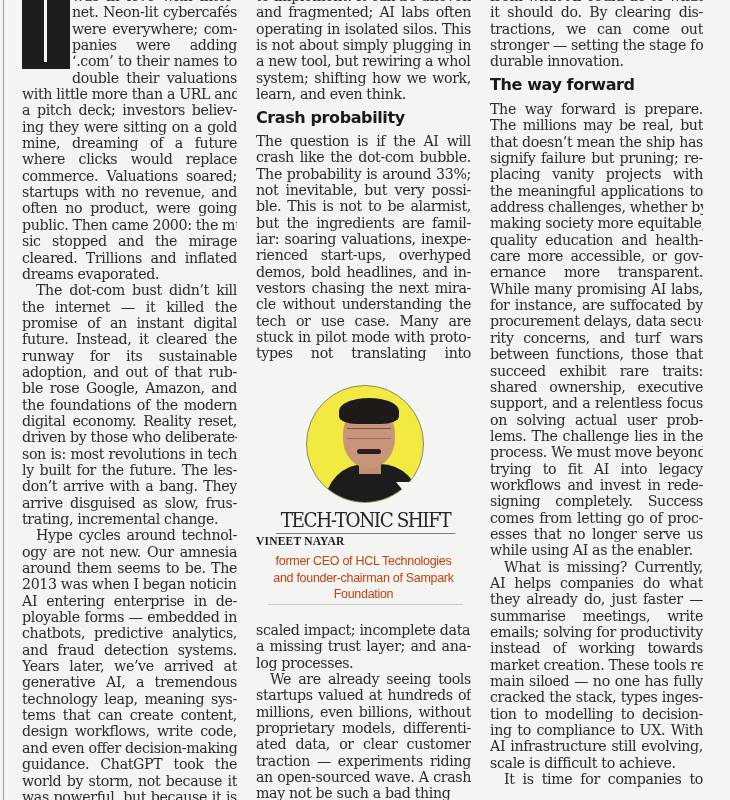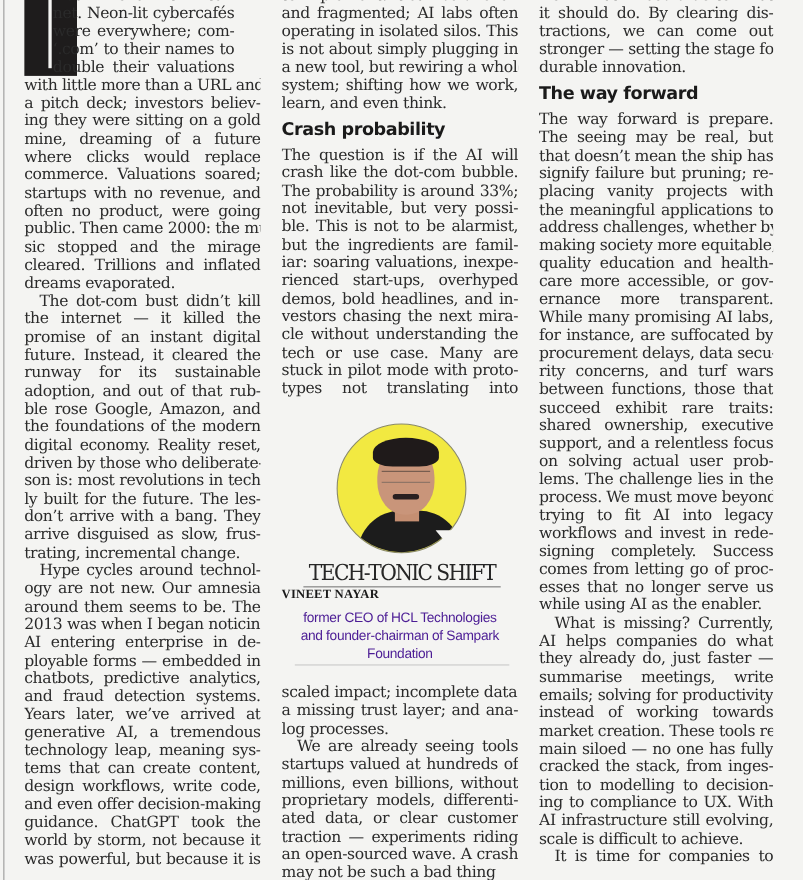--- a/index.html
+++ b/index.html
@@ -25,21 +25,21 @@
     height: 16.35px; line-height: 16.35px;
     font-size: 14.2px;
     letter-spacing: -0.35px;
     white-space: nowrap;
     text-align: justify;
     text-align-last: justify;
     overflow: hidden;
   }
   .ln.last { text-align-last: left; }
   .ln.indent { padding-left: 14px; }
-  .ln.short { margin-left: 26px; }
+  .ln.short { margin-left: 50px; }
   .lines { position: absolute; left: 0; right: 0; }
   .subhead {
     font-family: "DejaVu Sans", "Liberation Sans", sans-serif;
     font-weight: bold; font-size: 16px; letter-spacing: -0.4px;
     color: #1a1a1a;
     height: 26px; line-height: 26px;
   }
   .dropcap {
     position: absolute; left: 0; top: -6px; width: 48px; height: 75px;
     background: #1e1c1c;
@@ -97,37 +97,38 @@
     transform: scaleX(0.92); transform-origin: center;
   }
   .author-name {
     position: absolute; left: 0; right: 0; top: 168px; 
     font-family: Liberation Serif, serif;
     font-weight: bold; font-size: 11.5px; color: #1a1a1a; letter-spacing: 0.2px;
   }
   .author-bio {
     position: absolute; left: 0; right: 0; top: 186px; text-align: center;
     font-family: "Liberation Sans", "DejaVu Sans", sans-serif;
-    font-size: 12.5px; line-height: 16.5px; color: #4c1d95; letter-spacing: -0.3px;
+    font-size: 12.5px; line-height: 16.5px; color: #c2410c; letter-spacing: -0.3px;
   }
   .pull-rule {
     position: absolute; left: 12px; right: 8px; top: 237px; height: 1px; background: #c8c8c8;
   }
 </style>
 </head>
 <body>
 
 <div class="page-border"></div>
 
 <div class="col" id="col1">
   <div class="dropcap"></div>
   <div class="lines" id="c1-lines" style="top:-12px">
       <span class="ln short" style="width: 165px;">was in love with inter-</span>
       <span class="ln short" style="width: 165px;">net. Neon-lit cybercafés</span>
       <span class="ln short" style="width: 165px;">were everywhere; com-</span>
+      <span class="ln short" style="width: 165px;">panies were adding</span>
       <span class="ln short" style="width: 165px;">‘.com’ to their names to</span>
       <span class="ln short" style="width: 165px;">double their valuations</span>
       <span class="ln">with little more than a URL and</span>
       <span class="ln">a pitch deck; investors believ-</span>
       <span class="ln">ing they were sitting on a gold</span>
       <span class="ln">mine, dreaming of a future</span>
       <span class="ln">where clicks would replace</span>
       <span class="ln">commerce. Valuations soared;</span>
       <span class="ln">startups with no revenue, and</span>
       <span class="ln">often no product, were going</span>
@@ -241,21 +242,21 @@
       <span class="ln">it should do. By clearing dis-</span>
       <span class="ln">tractions, we can come out</span>
       <span class="ln">stronger — setting the stage for</span>
       <span class="ln last">durable innovation.</span>
     </div>
   <div class="lines" style="top:72px">
     <div class="subhead">The way forward</div>
   </div>
   <div class="lines" id="c3-mid" style="top:101px">
       <span class="ln">The way forward is prepare.</span>
-      <span class="ln">The seeing may be real, but</span>
+      <span class="ln">The millions may be real, but</span>
       <span class="ln">that doesn’t mean the ship has</span>
       <span class="ln">signify failure but pruning; re-</span>
       <span class="ln">placing vanity projects with</span>
       <span class="ln">the meaningful applications to</span>
       <span class="ln">address challenges, whether by</span>
       <span class="ln">making society more equitable,</span>
       <span class="ln">quality education and health-</span>
       <span class="ln">care more accessible, or gov-</span>
       <span class="ln">ernance more transparent.</span>
       <span class="ln">While many promising AI labs,</span>
@@ -276,20 +277,20 @@
       <span class="ln">esses that no longer serve us</span>
       <span class="ln last">while using AI as the enabler.</span>
       <span class="ln indent">What is missing? Currently,</span>
       <span class="ln">AI helps companies do what</span>
       <span class="ln">they already do, just faster —</span>
       <span class="ln">summarise meetings, write</span>
       <span class="ln">emails; solving for productivity</span>
       <span class="ln">instead of working towards</span>
       <span class="ln">market creation. These tools re-</span>
       <span class="ln">main siloed — no one has fully</span>
-      <span class="ln">cracked the stack, from inges-</span>
+      <span class="ln">cracked the stack, types inges-</span>
       <span class="ln">tion to modelling to decision-</span>
       <span class="ln">ing to compliance to UX. With</span>
       <span class="ln">AI infrastructure still evolving,</span>
       <span class="ln last">scale is difficult to achieve.</span>
       <span class="ln indent">It is time for companies to</span>
     </div>
 </div>
 
 </body></html>

